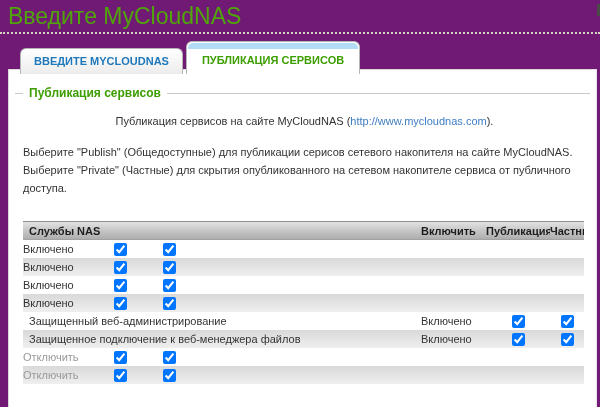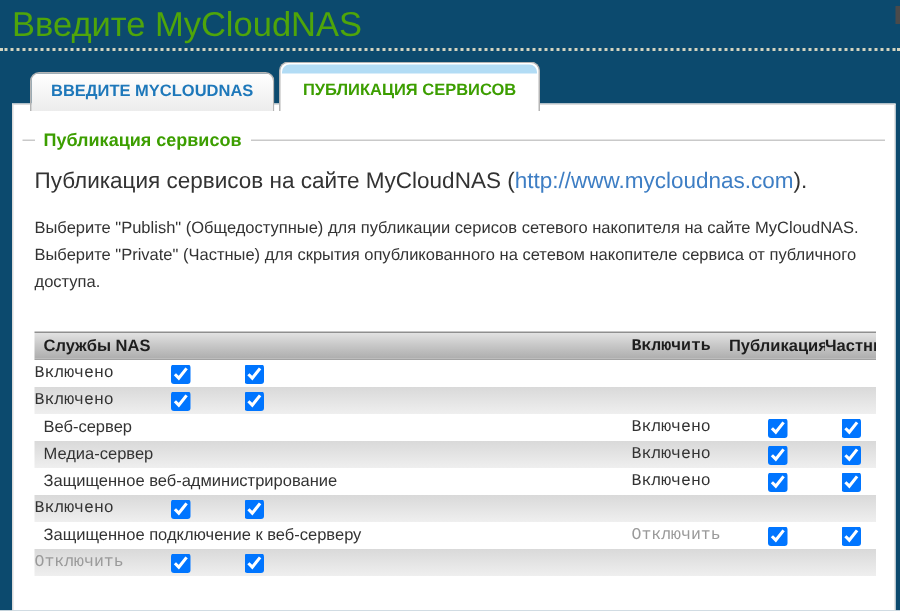--- a/index.html
+++ b/index.html
@@ -1,48 +1,48 @@
 <!DOCTYPE html>
 <html><head>
 <meta charset="utf-8">
 <style>
   * { box-sizing: border-box; margin: 0; padding: 0; }
   html, body { width: 600px; height: 407px; background: #fff; overflow: hidden; }
   body { font-family: "Liberation Sans", sans-serif; color: #333; }
-  .page { position: relative; width: 600px; height: 407px; background: #0c4a6e; }
+  .page { position: relative; width: 600px; height: 407px; background: #701a75; }
 
   .page-title { position: absolute; left: 8px; top: 3px; font-size: 23px; font-weight: normal; color: #4fa50a; }
   .dotted-sep { position: absolute; top: 32px; left: 0; right: 0; height: 0; border-top: 2px dotted #d4d4bf; }
   .top-right-mark { position: absolute; right: 0; top: 4px; width: 3px; height: 12px; background: #4a4a4a; }
 
   .tabs { position: absolute; top: 41px; left: 20px; display: flex; align-items: flex-end; gap: 3px; z-index: 2; }
   .tab { border: 1px solid #b5b5b5; border-bottom: none; border-radius: 6px 6px 0 0; font-size: 11px; font-weight: bold; cursor: pointer; }
   .tab.inactive { color: #1e78ba; background: linear-gradient(#ffffff, #ececec); padding: 6px 13px 7px; margin-bottom: 0; }
   .tab.active { color: #3c9e00; background: #ffffff; position: relative; padding: 12px 15px 8px; }
   .tab.active .active-strip { position: absolute; top: 1px; left: 1px; right: 1px; height: 6px; background: #b2dcf5; border-radius: 5px 5px 0 0; }
 
   .panel { position: absolute; top: 69px; left: 8px; right: 3px; bottom: 0; background: #fff;
            border-left: 1px solid #dadada; border-right: 1px solid #e6e6e6; border-top: 1px solid #dcdcdc; }
 
   fieldset { border: none; border-top: 1px solid #c9c9c9; margin: 16px 6px 0 6px; }
   legend { font-size: 12px; font-weight: bold; color: #3c9e00; margin-left: 8px; padding: 0 6px; }
 
-  .intro { margin: 13px 4px 0 8px; font-size: 15px; line-height: 16px; }
+  .intro { margin: 13px 4px 0 8px; font-size: 11px; line-height: 16px; text-align: center; }
   .link { color: #3e7ec4; text-decoration: none; }
   .instructions { margin: 14px 4px 0 8px; }
   .instructions p { font-size: 11px; line-height: 18px; }
 
   .table { margin: 9px 6px 0 8px; }
   .thead, .trow { display: flex; align-items: center; height: 18px; font-size: 11px; }
   .thead { height: 19px; font-weight: bold; color: #1d1d1d;
            background: linear-gradient(#e2e2e2, #c9c9c9 45%, #aeaeae);
            border-top: 1px solid #8f8f8f; border-bottom: 1px solid #a2a2a2; margin-top: 24px; }
   .c { overflow: hidden; white-space: nowrap; }
   .c.name { flex: 1; padding-left: 6px; }
-  .c.status { width: 65px; font-family: Liberation Mono, monospace; }
+  .c.status { width: 65px; }
   .c.pub { width: 64px; text-align: center; }
   .c.priv { width: 34px; text-align: center; }
   .trow:nth-child(even) { background: linear-gradient(#d9d9d9, #efefef); }
   .trow .status.muted { color: #9a9a9a; }
   .trow input[type=checkbox] { width: 13px; height: 13px; margin: 0; vertical-align: middle; }
 </style>
 </head>
 <body>
 
 <div class="page">
@@ -83,48 +83,46 @@
     <div class="c priv"><input type="checkbox" checked="" style=""></div>
   </div>
 
   <div class="trow">
     <div class="c status">Включено</div>
     <div class="c pub"><input type="checkbox" checked="" style=""></div>
     <div class="c priv"><input type="checkbox" checked="" style=""></div>
   </div>
 
   <div class="trow">
-    <div class="c name">Веб-сервер</div>
-    <div class="c status">Включено</div>
-    <div class="c pub"><input type="checkbox" checked="" style=""></div>
-    <div class="c priv"><input type="checkbox" checked="" style=""></div>
-  </div>
-
-  <div class="trow">
-    <div class="c name">Медиа-сервер</div>
-    <div class="c status">Включено</div>
-    <div class="c pub"><input type="checkbox" checked="" style=""></div>
-    <div class="c priv"><input type="checkbox" checked="" style=""></div>
-  </div>
-
-  <div class="trow">
-    <div class="c name">Защищенное веб-администрирование</div>
     <div class="c status">Включено</div>
     <div class="c pub"><input type="checkbox" checked="" style=""></div>
     <div class="c priv"><input type="checkbox" checked="" style=""></div>
   </div>
 
   <div class="trow">
     <div class="c status">Включено</div>
     <div class="c pub"><input type="checkbox" checked="" style=""></div>
     <div class="c priv"><input type="checkbox" checked="" style=""></div>
   </div>
 
   <div class="trow">
-    <div class="c name">Защищенное подключение к веб-серверу</div>
+    <div class="c name">Защищенный веб-администрирование</div>
+    <div class="c status">Включено</div>
+    <div class="c pub"><input type="checkbox" checked="" style=""></div>
+    <div class="c priv"><input type="checkbox" checked="" style=""></div>
+  </div>
+
+  <div class="trow">
+    <div class="c name">Защищенное подключение к веб-менеджера файлов</div>
+    <div class="c status">Включено</div>
+    <div class="c pub"><input type="checkbox" checked="" style=""></div>
+    <div class="c priv"><input type="checkbox" checked="" style=""></div>
+  </div>
+
+  <div class="trow">
     <div class="c status muted">Отключить</div>
     <div class="c pub"><input type="checkbox" checked="" style=""></div>
     <div class="c priv"><input type="checkbox" checked="" style=""></div>
   </div>
 
   <div class="trow">
     <div class="c status muted">Отключить</div>
     <div class="c pub"><input type="checkbox" checked="" style=""></div>
     <div class="c priv"><input type="checkbox" checked="" style=""></div>
   </div>

